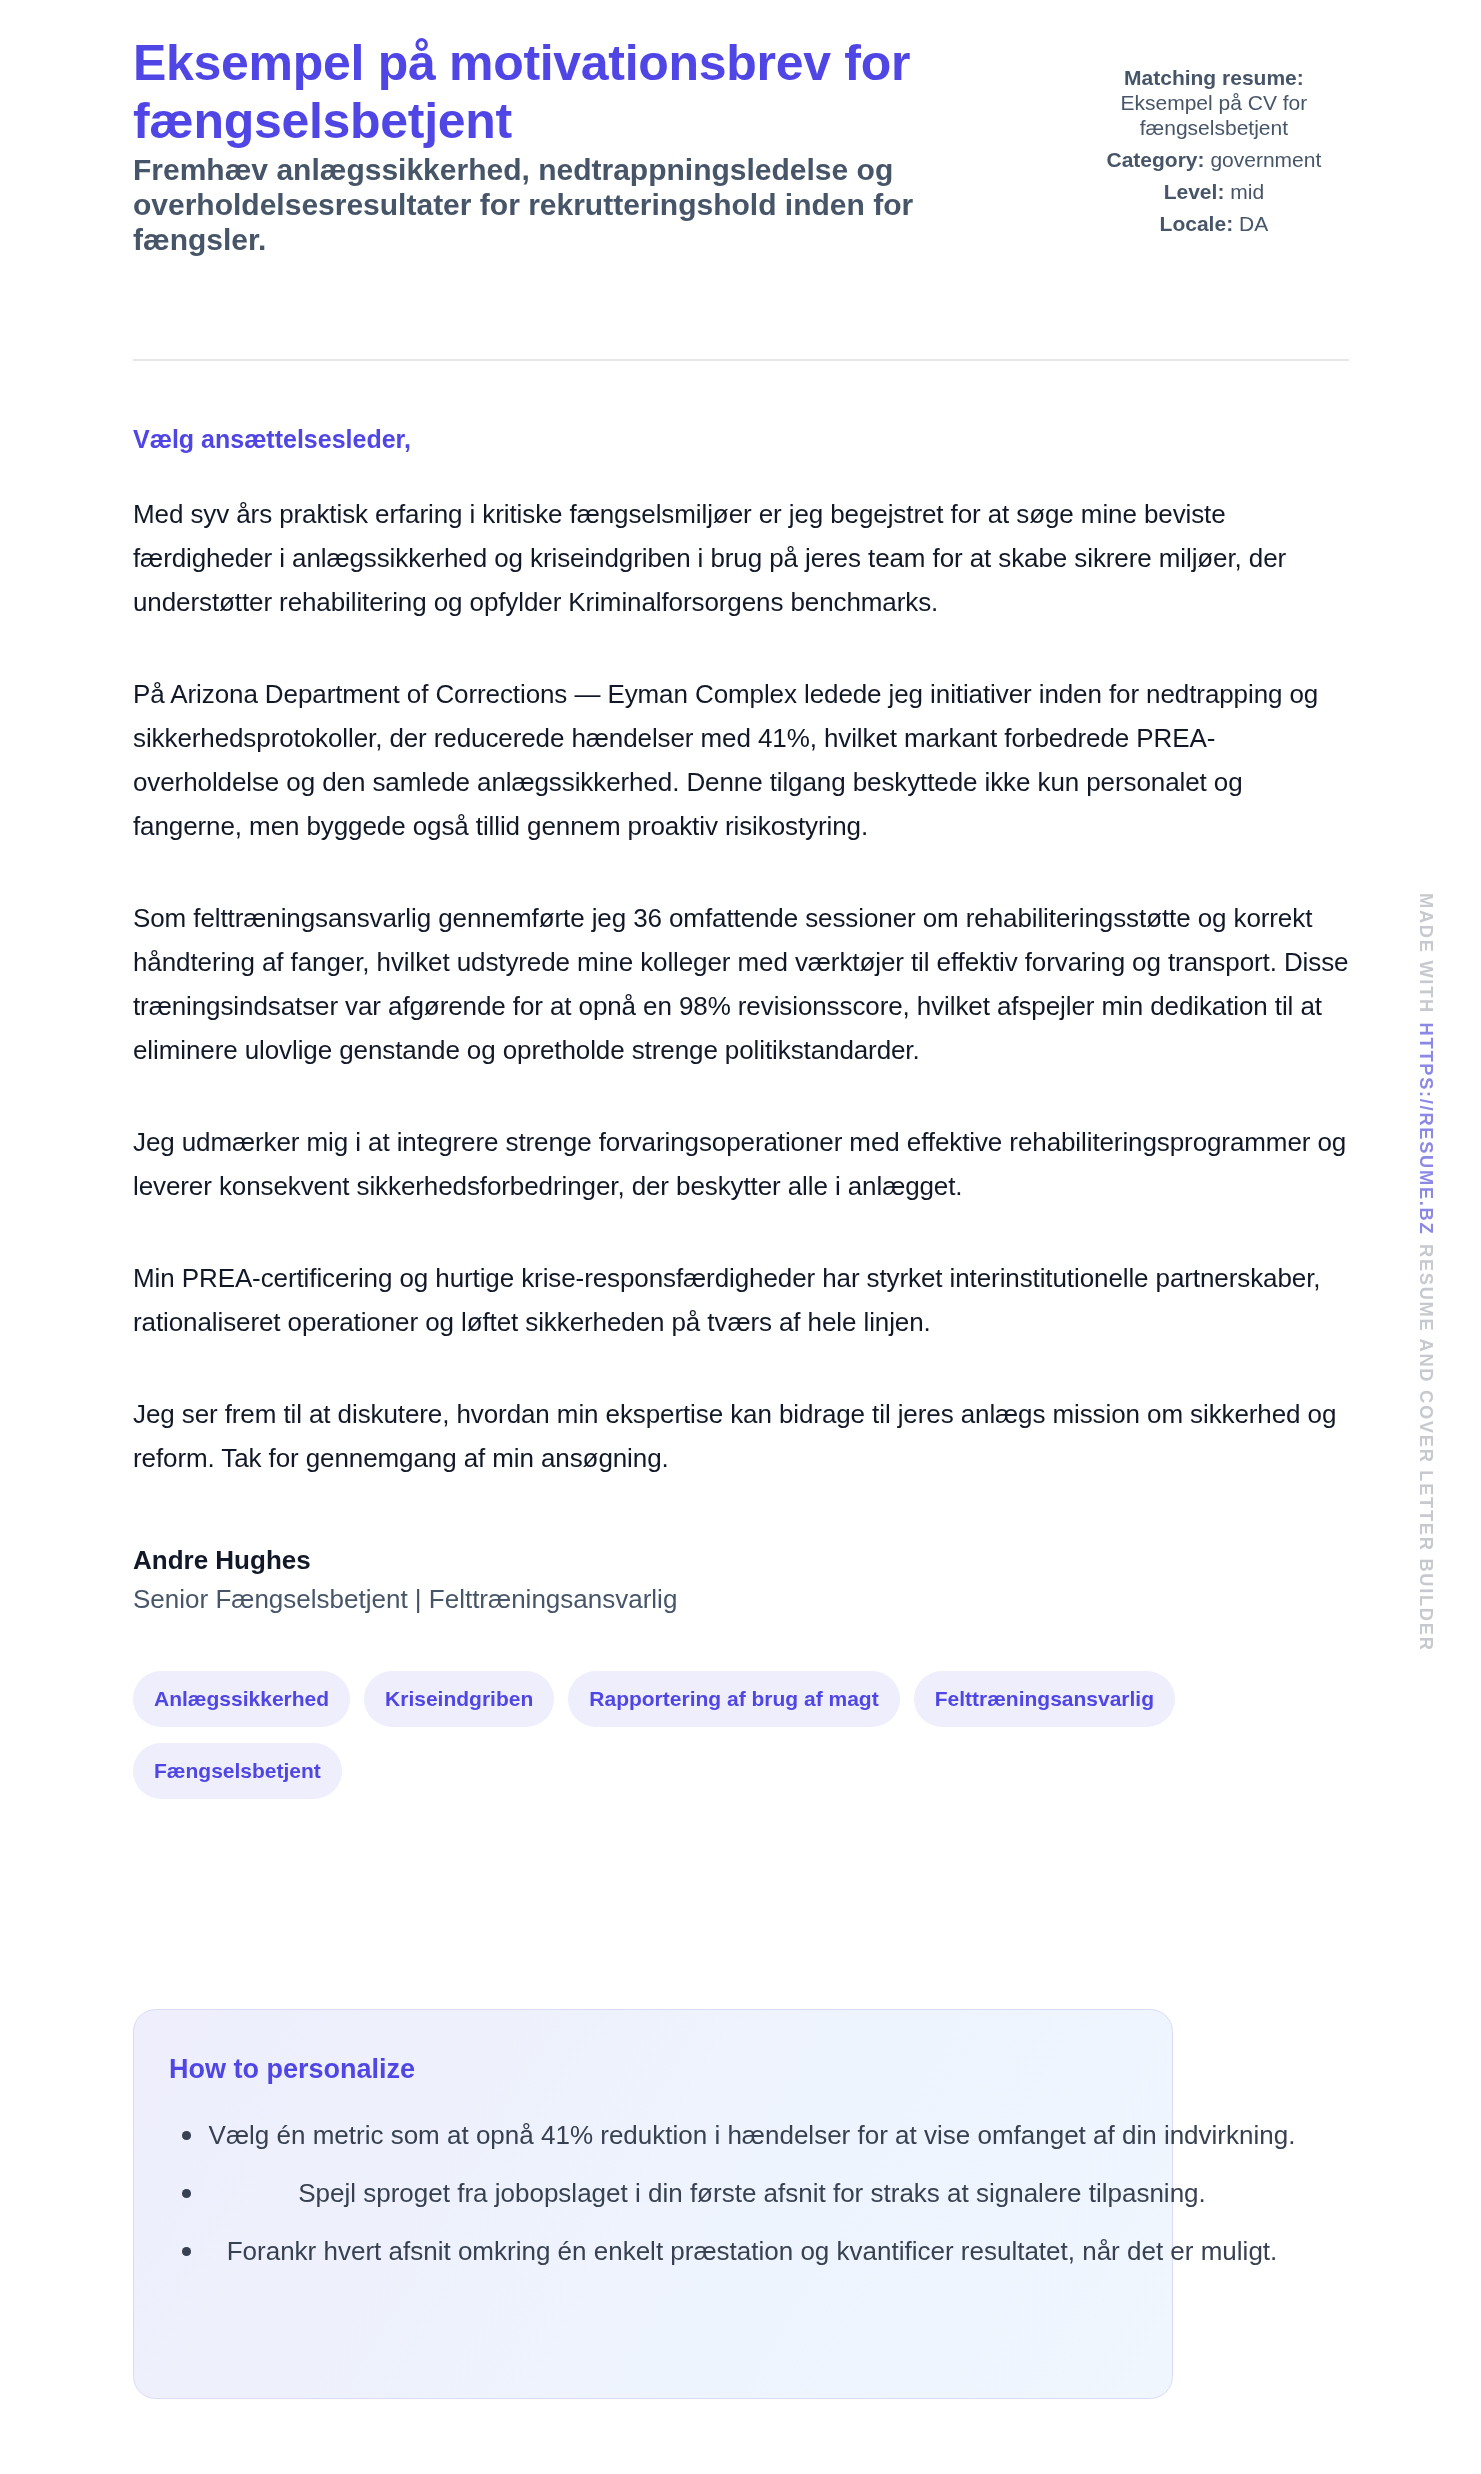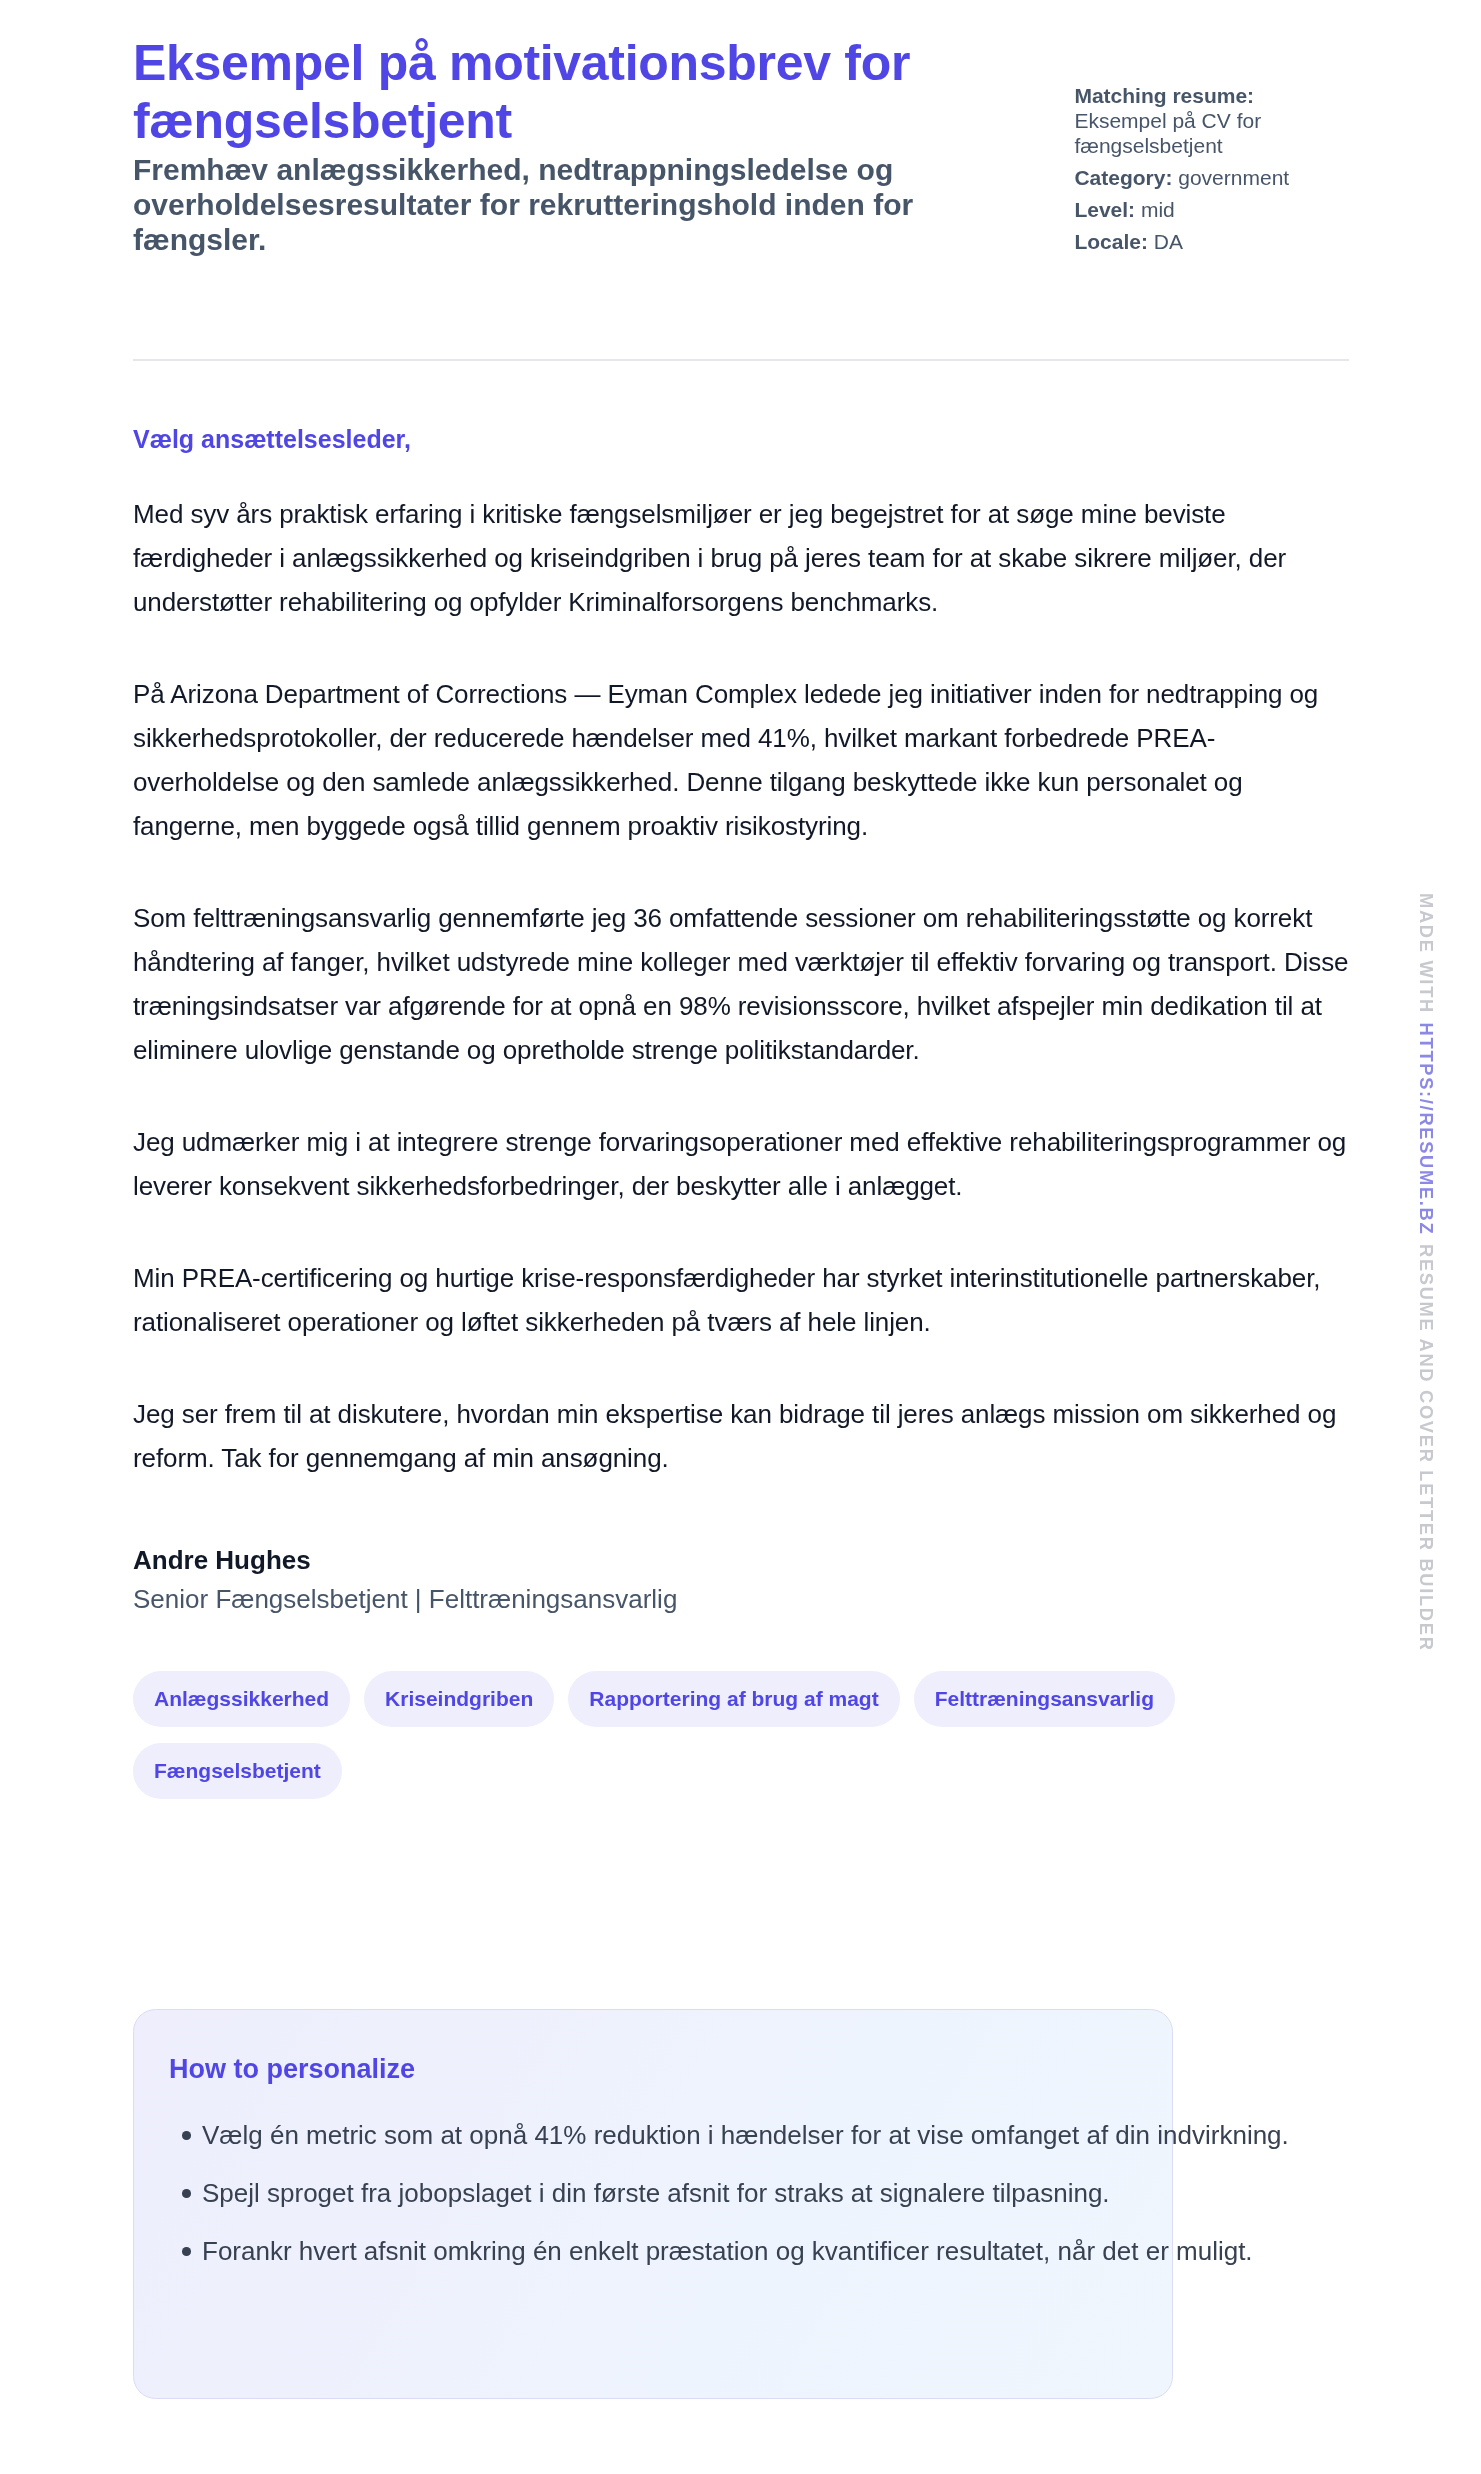--- a/index.html
+++ b/index.html
@@ -5,40 +5,40 @@
   * { box-sizing: border-box; margin: 0; padding: 0; }
   html, body { width: 1481px; height: 2475px; background: #ffffff; }
   body { position: relative; font-family: "Liberation Sans", "DejaVu Sans", sans-serif; color: #111827; overflow: hidden; }
 
   .page { position: absolute; left: 133px; top: 0; width: 1222px; }
 
   .header { position: relative; padding-top: 34px; height: 361px; border-bottom: 2.6px solid #E5E7EB; width: 1216px; }
   .title { font-size: 50px; line-height: 58px; font-weight: 700; color: #4F46E5; width: 871px; letter-spacing: -0.3px; }
   .subtitle { font-size: 30px; line-height: 35px; font-weight: 700; color: #475569; width: 871px; margin-top: 1.7px; }
 
-  .meta { position: absolute; right: -4.4px; top: 83px; text-align: left; font-size: 21px; line-height: 25px; color: #475569; width: 279px; }
+  .meta { position: absolute; right: -4.4px; top: 65px; text-align: center; font-size: 21px; line-height: 25px; color: #475569; width: 279px; }
   .meta .row { margin-bottom: 7px; }
   .meta .row.first { margin-bottom: 7px; }
   .meta .k { font-weight: 700; color: #475569; }
 
   .greeting { margin-top: 63px; font-size: 25px; line-height: 31px; font-weight: 700; color: #4F46E5; }
 
   .body { margin-top: 37px; }
   .para { font-size: 26px; line-height: 44px; color: #111827; margin-bottom: 48px; width: 1222px; letter-spacing: -0.1px; }
 
   .signature { margin-top: 63px; }
   .sig-name { font-size: 26px; line-height: 35px; font-weight: 700; color: #111827; }
   .sig-title { font-size: 26px; line-height: 35px; color: #475569; margin-top: 4px; }
 
   .tags { margin-top: 54px; display: flex; flex-wrap: wrap; gap: 16px 14px; width: 1133px; }
   .tag { background: #EEEEFC; color: #4F46E5; font-size: 21px; font-weight: 700; height: 56px; line-height: 56px; padding: 0 21px; border-radius: 28px; }
 
   .tips { position: absolute; left: 0; top: 2009px; width: 1040px; height: 390px; border: 1.7px solid #DADCF5; border-radius: 22.7px; background: linear-gradient(120deg, #EEEEFC 0%, #EEF4FD 60%, #F0F6FE 100%); padding: 42px 35px 0 35px; }
   .tips-title { font-size: 27px; line-height: 35px; font-weight: 700; color: #4F46E5; }
-  .tips-list { margin-top: 26px; list-style: none; }
+  .tips-list { margin-top: 26px; list-style: none; text-align: center; }
   .tips-list li { position: relative; padding-left: 33px; font-size: 26px; line-height: 44px; color: #374151; margin-bottom: 14px; width: 1133px; }
   .tips-list li .bullet { position: absolute; left: 13px; top: 18.3px; width: 8.7px; height: 8.7px; border-radius: 50%; background: #374151; }
 
   .side { position: absolute; left: 1413px; top: 893px; width: 26px; height: 715px; }
   .side-text { position: absolute; left: 0; top: 0; transform-origin: 0 0; transform: translate(26px, 0) rotate(90deg); white-space: nowrap; font-size: 18.3px; line-height: 26px; letter-spacing: 1.7px; font-weight: 700; color: #C7C9CE; }
   .side-text .link { color: #8B88E6; margin: 0 8.7px; }
 </style>
 </head>
 <body>
 

